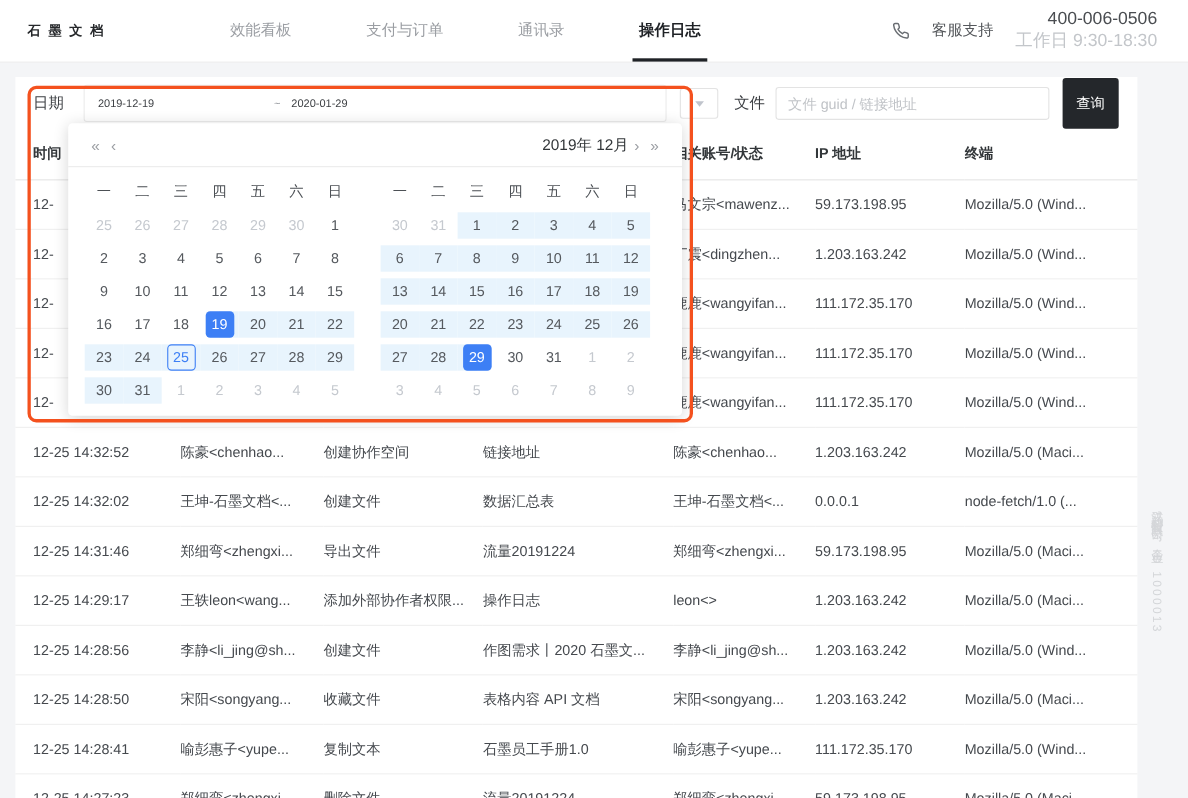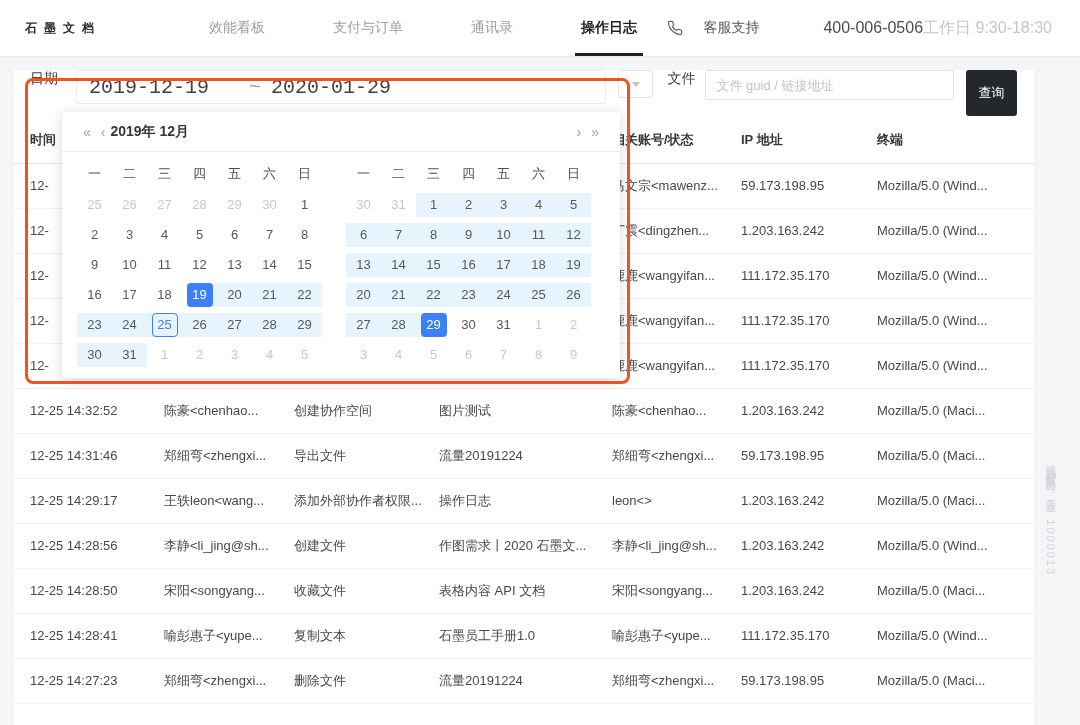--- a/index.html
+++ b/index.html
@@ -13,34 +13,34 @@
   .logo { font-size:12px; font-weight:600; letter-spacing:7px; color:#26282b; }
   .main-nav { display:flex; align-items:center; gap:68px; margin-left:108px; height:100%; }
   .nav-item { font-size:14px; color:#9b9ea3; height:100%; display:flex; align-items:center;
     position:relative; cursor:pointer; white-space:nowrap; }
   .nav-item.active { color:#1f2226; font-weight:700; }
   .nav-item.active::after { content:""; position:absolute; left:-6px; right:-6px; bottom:0;
     height:3px; background:#1f2226; }
   .support { margin-left:auto; display:flex; align-items:center; gap:20px; }
   .support .phone-icon { width:16px; height:16px; color:#6a6e73; }
   .support-label { font-size:14px; color:#55585c; white-space:nowrap; }
-  .support-nums { display:flex; align-items:flex-end; line-height:1.25;margin-left:44px; }
+  .support-nums { display:flex; flex-direction:column; align-items:flex-end; line-height:1.25; }
   .support-number { font-size:16px; color:#4a4d51; }
   .support-hours { font-size:16px; color:#c3c6ca; }
 
   
   .panel { position:absolute; left:14px; top:70px; width:1020px; height:700px;
     background:#fff; }
 
   
-  .filter-bar { height:48px; display:flex; align-items:flex-start; padding:0 17px 0 16px; }
+  .filter-bar { height:48px; display:flex; align-items:center; padding:0 17px 0 16px; }
   .filter-label { font-size:14px; color:#3c3f43; white-space:nowrap; }
   .date-range-input { width:538px; height:32px; border:1px solid #ececec; border-radius:3px;
     background:#fff; display:flex; align-items:center; padding:16px 12px; margin-left:18px;
-    font-size:20px; color:#3c3f43;font-family:Liberation Mono, monospace; }
+    font-size:10px; color:#3c3f43; }
   .date-start { width:160px; }
   .date-sep { color:#9b9ea3; margin-right:10px; }
   .range-preset-select { width:36px; height:28px; border:1px solid #e3e3e3; border-radius:3px;
     background:#fff; margin-left:12px; display:flex; align-items:center; justify-content:center;
     cursor:pointer; }
   .caret-down { width:0; height:0; border-left:4px solid transparent; border-right:4px solid transparent;
     border-top:5px solid #c0c4cc; }
   .file-label { margin-left:14px; }
   .file-input { width:252px; height:30px; border:1px solid #e3e3e3; border-radius:3px;
     margin-left:10px; padding:0 10px; font-size:13px; color:#3c3f43; outline:none;
@@ -58,21 +58,21 @@
   .log-table td { font-size:13px; color:#45494e; height:45px; border-bottom:1px solid #efefef;
     padding:0 8px 0 0; white-space:nowrap; overflow:hidden; }
   .log-table th:first-child, .log-table td:first-child { padding-left:16px; }
 
   
   .calendar-popup { position:absolute; left:48px; top:42px; width:558px; height:266px;
     background:#fff; border-radius:4px; box-shadow:0 2px 14px rgba(0,0,0,0.16); z-index:5; }
   .cal-nav { height:40px; display:flex; align-items:center; padding:0 16px;
     border-bottom:1px solid #ececec; }
   .cal-arrow { color:#9b9ea3; font-size:14px; cursor:pointer; padding:0 5px; user-select:none; }
-  .cal-title { flex:1; text-align:left; font-size:14px; color:#33373a; font-weight:700; }
+  .cal-title { flex:1; text-align:right; font-size:14px; color:#33373a; font-weight:400; }
   .cal-body { display:flex; gap:24px; padding:6px 15px 10px 15px; }
   .month-grid { display:grid; grid-template-columns:repeat(7,35px); }
   .day { height:30px; display:flex; align-items:center; justify-content:center;
     font-size:13px; color:#55595e; cursor:pointer; }
   .day.wk { color:#4c5055; cursor:default; height:32px; }
   .day .band { width:100%; height:24px; display:flex; align-items:center; justify-content:center; }
   .band.range { background:#e8f4fd; }
   .band.half-start { background:linear-gradient(to right, transparent 50%, #e8f4fd 50%); }
   .band.half-end { background:linear-gradient(to left, transparent 50%, #e8f4fd 50%); }
   .num { min-width:26px; height:24px; line-height:24px; text-align:center; border-radius:4px; }
@@ -192,24 +192,33 @@
           <td></td>
           <td></td>
           <td>鹿鹿&lt;wangyifan...</td>
           <td>111.172.35.170</td>
           <td>Mozilla/5.0 (Wind...</td>
         </tr>
         <tr>
           <td>12-25 14:32:52</td>
           <td>陈豪&lt;chenhao...</td>
           <td>创建协作空间</td>
-          <td>图片测试</td>
+          <td>链接地址</td>
           <td>陈豪&lt;chenhao...</td>
           <td>1.203.163.242</td>
           <td>Mozilla/5.0 (Maci...</td>
+        </tr>
+        <tr>
+          <td>12-25 14:32:02</td>
+          <td>王坤-石墨文档&lt;...</td>
+          <td>创建文件</td>
+          <td>数据汇总表</td>
+          <td>王坤-石墨文档&lt;...</td>
+          <td>0.0.0.1</td>
+          <td>node-fetch/1.0 (...</td>
         </tr>
         <tr>
           <td>12-25 14:31:46</td>
           <td>郑细弯&lt;zhengxi...</td>
           <td>导出文件</td>
           <td>流量20191224</td>
           <td>郑细弯&lt;zhengxi...</td>
           <td>59.173.198.95</td>
           <td>Mozilla/5.0 (Maci...</td>
         </tr>

